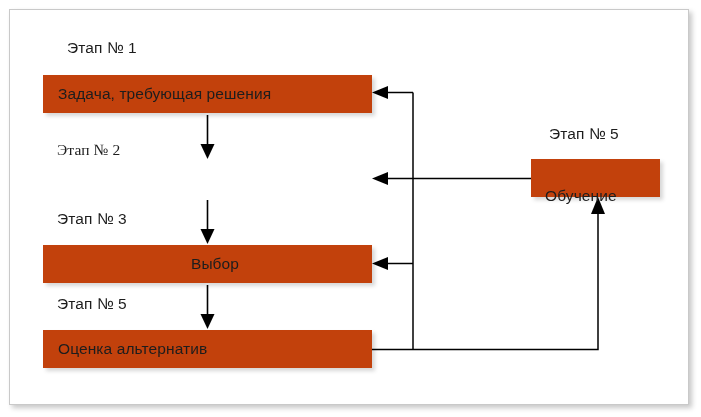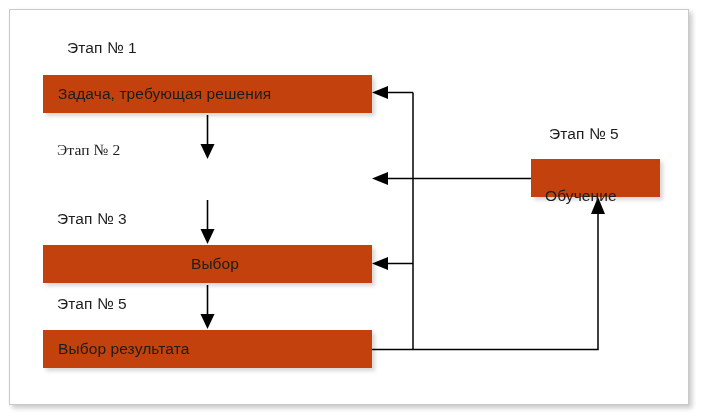--- a/index.html
+++ b/index.html
@@ -155,21 +155,21 @@
 
     <div class="stage-label" id="label-2">Этап № 2</div>
 
     <div class="stage-label" id="label-3">Этап № 3</div>
     <div class="box" id="box-3">
       <span class="box-label">Выбор</span>
     </div>
 
     <div class="stage-label" id="label-4">Этап № 5</div>
     <div class="box" id="box-4">
-      <span class="box-label">Выбор результата</span>
+      <span class="box-label">Оценка альтернатив</span>
     </div>
 
     <div class="stage-label" id="label-5">Этап № 5</div>
     <div class="box" id="box-5">
       <span class="box-label">Обучение</span>
     </div>
 
   </div>
 </div>
 

